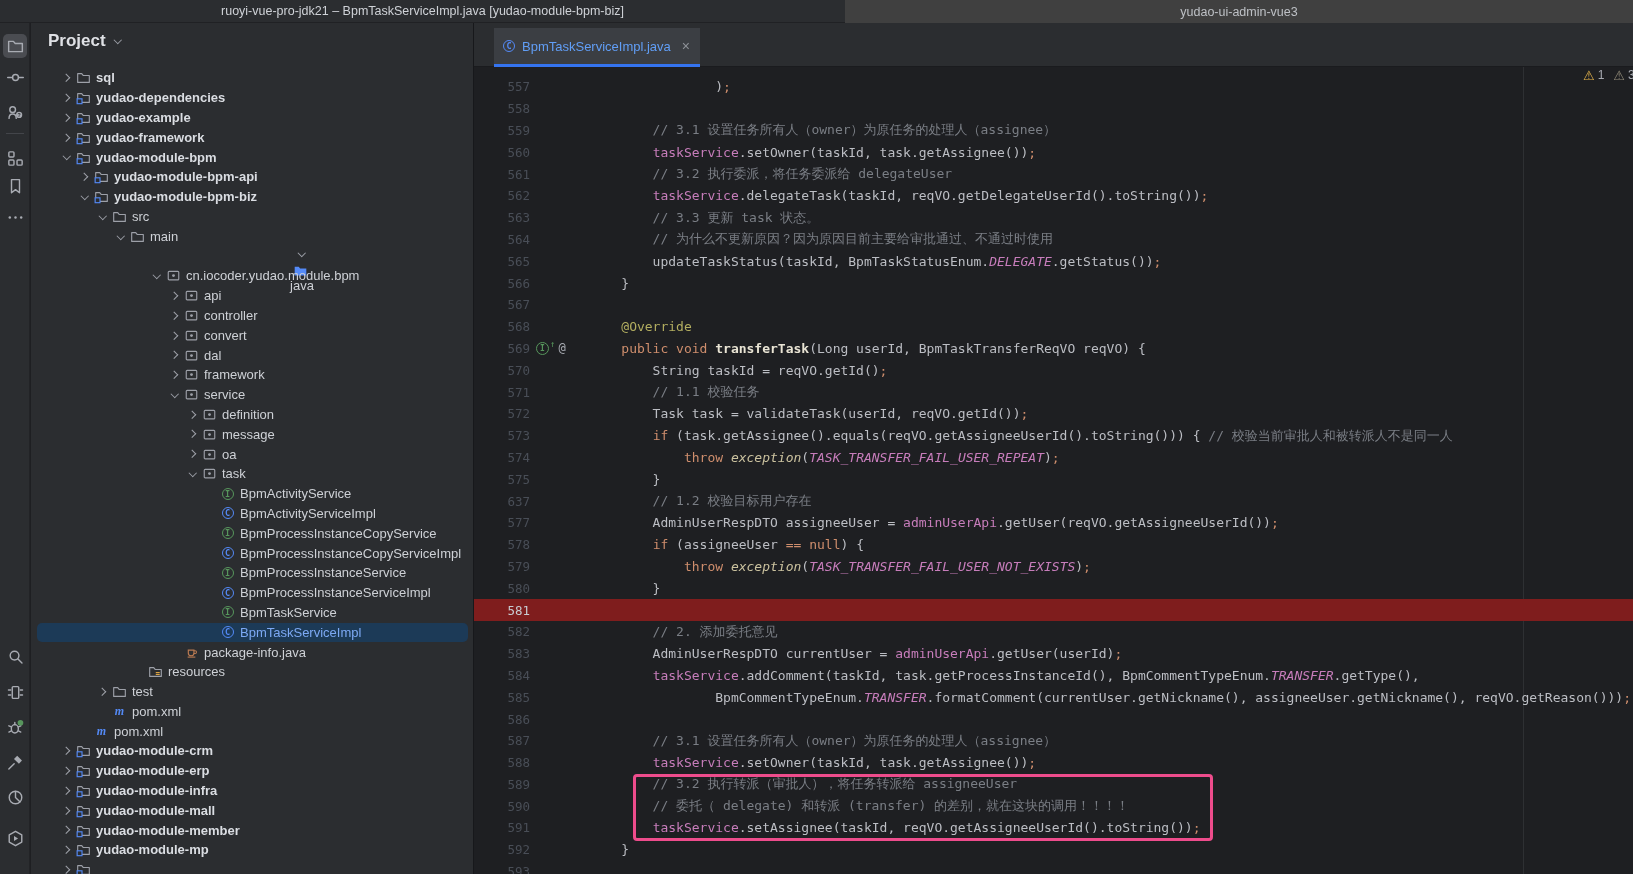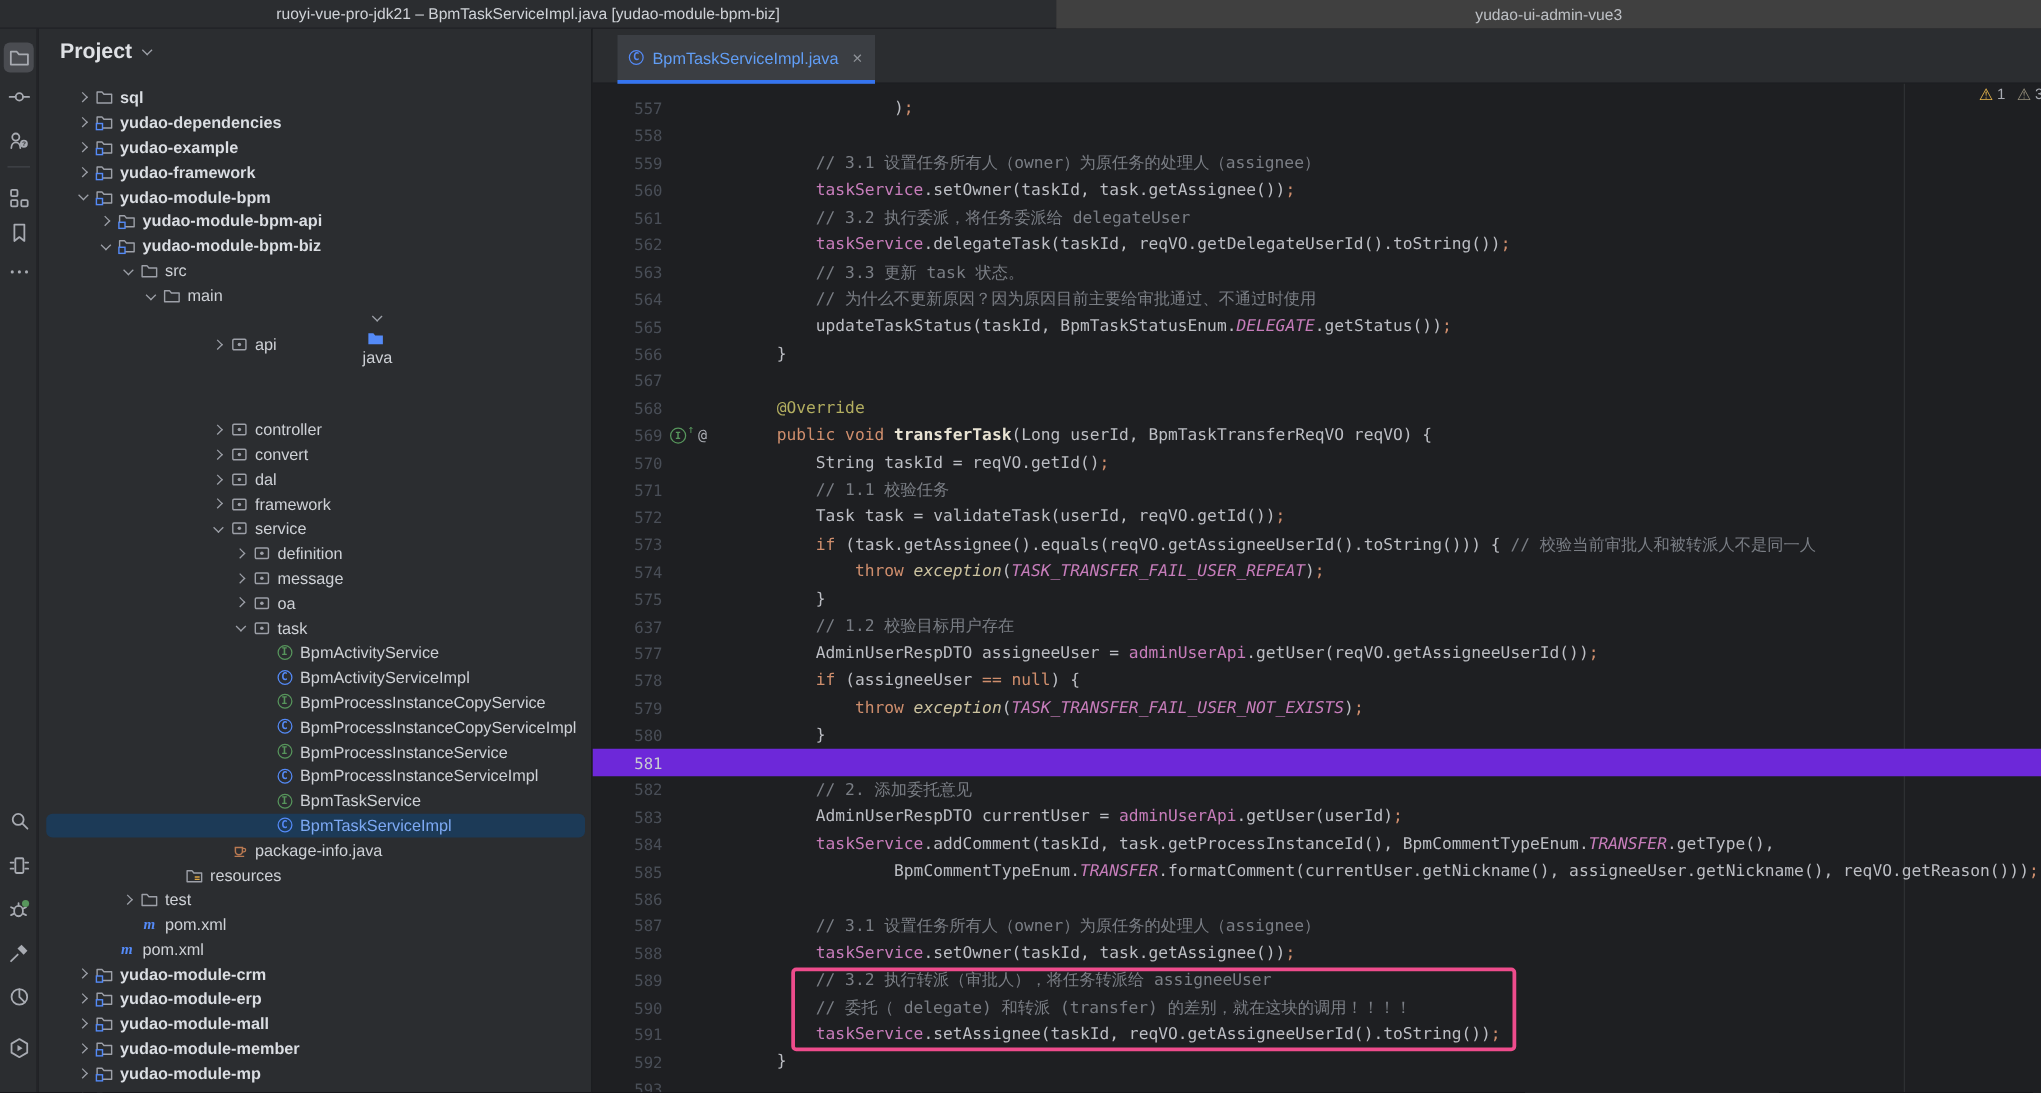--- a/index.html
+++ b/index.html
@@ -52,21 +52,21 @@
   .tab-close{color:#8E9298;font-size:14px;margin-left:4px;line-height:1;}
   .inspections{position:absolute;left:1109px;top:45px;display:flex;align-items:center;gap:9px;white-space:nowrap;}
   .insp{display:flex;align-items:center;gap:3px;font-size:12px;color:#A8ABB2;}
   .warn-tri{font-size:13px;line-height:1;}
   .warn-tri.strong{color:#E8B64C;}
   .warn-tri.weak{color:#968F7C;}
   .guide{position:absolute;left:1049px;top:44px;bottom:0;width:1px;background:#2E3033;}
   .code-rows{position:absolute;left:0;top:53px;width:1159px;}
   .cl{height:21.8px;display:flex;align-items:center;white-space:pre;
       font-family:"DejaVu Sans Mono",monospace;font-size:13px;}
-  .cl.cur{background:#6d28d9;}
+  .cl.cur{background:#7f1d1d;}
   .lnum{width:56px;text-align:right;color:#494E57;font-size:12.5px;flex:none;
         font-family:"DejaVu Sans Mono",monospace;}
   .cl.cur .lnum{color:#C8CBD1;}
   .gic{width:54px;flex:none;display:flex;align-items:center;padding-left:6px;gap:3px;}
   .gi-impl{width:11px;height:11px;border-radius:50%;border:1.2px solid #57965C;color:#57965C;
            display:flex;align-items:center;justify-content:center;font:700 8px "DejaVu Sans Mono",monospace;position:relative;}
   .gi-arrow{color:#57965C;font-size:9px;margin-left:-2px;margin-top:-8px;}
   .gi-at{color:#A8ABB2;font-size:12px;font-family:"DejaVu Sans Mono",monospace;}
   .ctext{flex:none;}
   .t-d{color:#BCBEC4;}
@@ -265,31 +265,41 @@
         </div>
         <div class="trow" style="padding-left: 99px; flex-direction: column;">
           <span class="chev d"></span>
           <span class="ti">
             <svg viewBox="0 0 16 16">
               <path d="M1.8 3.9h4.3l1.5 1.9h6.6v7.4H1.8z" fill="#548AF7"></path>
             </svg>
           </span>
           <span class="tlabel">java</span>
         </div>
+        <div class="trow" style="padding-left: 117px;">
+          <span class="chev d"></span>
+          <span class="ti">
+            <svg viewBox="0 0 16 16">
+              <rect x="2.4" y="3.6" width="11.2" height="9" rx="1" stroke="#9DA0A8" stroke-width="1.2" fill="none" stroke-linejoin="round"></rect>
+              <circle cx="8" cy="8.1" r="1.5" fill="#9DA0A8"></circle>
+            </svg>
+          </span>
+          <span class="tlabel">cn.iocoder.yudao.module.bpm</span>
+        </div>
         <div class="trow" style="padding-left: 135px;">
           <span class="chev r"></span>
           <span class="ti">
             <svg viewBox="0 0 16 16">
               <rect x="2.4" y="3.6" width="11.2" height="9" rx="1" stroke="#9DA0A8" stroke-width="1.2" fill="none" stroke-linejoin="round"></rect>
               <circle cx="8" cy="8.1" r="1.5" fill="#9DA0A8"></circle>
             </svg>
           </span>
           <span class="tlabel">api</span>
         </div>
-        <div class="trow" style="padding-left: 135px; margin-top: 48px;">
+        <div class="trow" style="padding-left: 135px;">
           <span class="chev r"></span>
           <span class="ti">
             <svg viewBox="0 0 16 16">
               <rect x="2.4" y="3.6" width="11.2" height="9" rx="1" stroke="#9DA0A8" stroke-width="1.2" fill="none" stroke-linejoin="round"></rect>
               <circle cx="8" cy="8.1" r="1.5" fill="#9DA0A8"></circle>
             </svg>
           </span>
           <span class="tlabel">controller</span>
         </div>
         <div class="trow" style="padding-left: 135px;">
@@ -484,20 +494,30 @@
         </div>
         <div class="trow top" style="padding-left: 27px;">
           <span class="chev r"></span>
           <span class="ti">
             <svg viewBox="0 0 16 16">
               <path d="M1.8 3.9h4.3l1.5 1.9h6.6v7.4H1.8z" stroke="#9DA0A8" stroke-width="1.2" fill="none" stroke-linejoin="round"></path>
               <rect x="1.2" y="9.4" width="5.2" height="5.2" fill="#2B2D30" stroke="#548AF7" stroke-width="1.2"></rect>
             </svg>
           </span>
           <span class="tlabel">yudao-module-erp</span>
+        </div>
+        <div class="trow top" style="padding-left: 27px;">
+          <span class="chev r"></span>
+          <span class="ti">
+            <svg viewBox="0 0 16 16">
+              <path d="M1.8 3.9h4.3l1.5 1.9h6.6v7.4H1.8z" stroke="#9DA0A8" stroke-width="1.2" fill="none" stroke-linejoin="round"></path>
+              <rect x="1.2" y="9.4" width="5.2" height="5.2" fill="#2B2D30" stroke="#548AF7" stroke-width="1.2"></rect>
+            </svg>
+          </span>
+          <span class="tlabel">yudao-module-infra</span>
         </div>
         <div class="trow top" style="padding-left: 27px;">
           <span class="chev r"></span>
           <span class="ti">
             <svg viewBox="0 0 16 16">
               <path d="M1.8 3.9h4.3l1.5 1.9h6.6v7.4H1.8z" stroke="#9DA0A8" stroke-width="1.2" fill="none" stroke-linejoin="round"></path>
               <rect x="1.2" y="9.4" width="5.2" height="5.2" fill="#2B2D30" stroke="#548AF7" stroke-width="1.2"></rect>
             </svg>
           </span>
           <span class="tlabel">yudao-module-mall</span>

